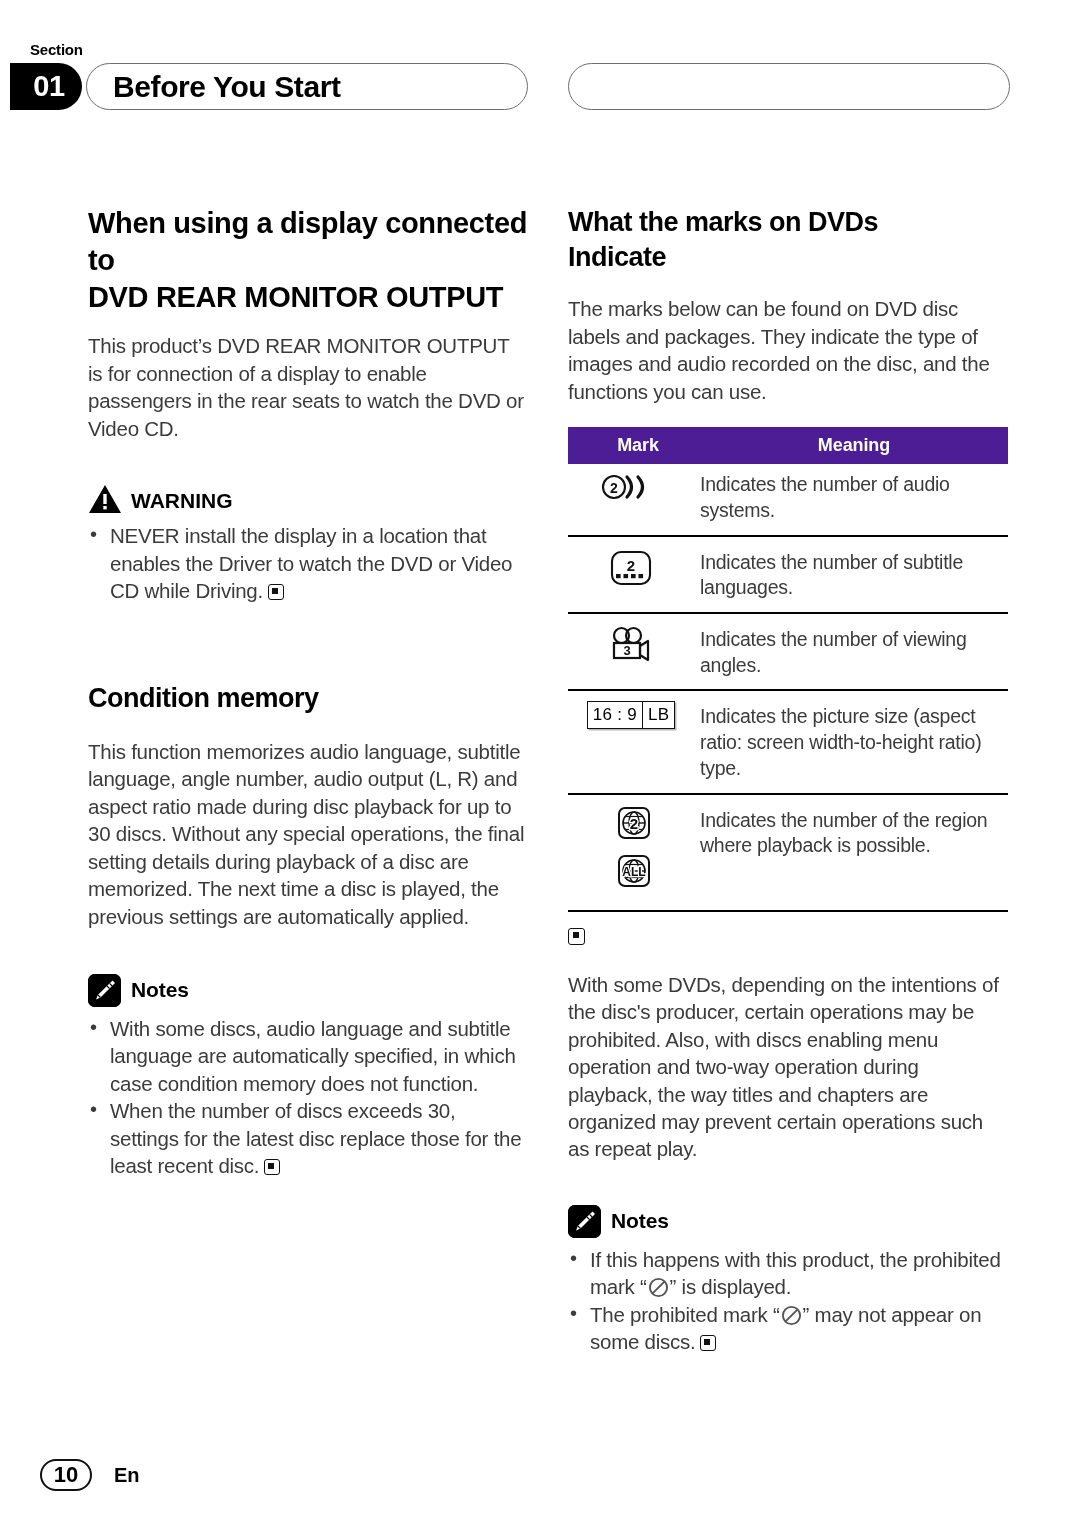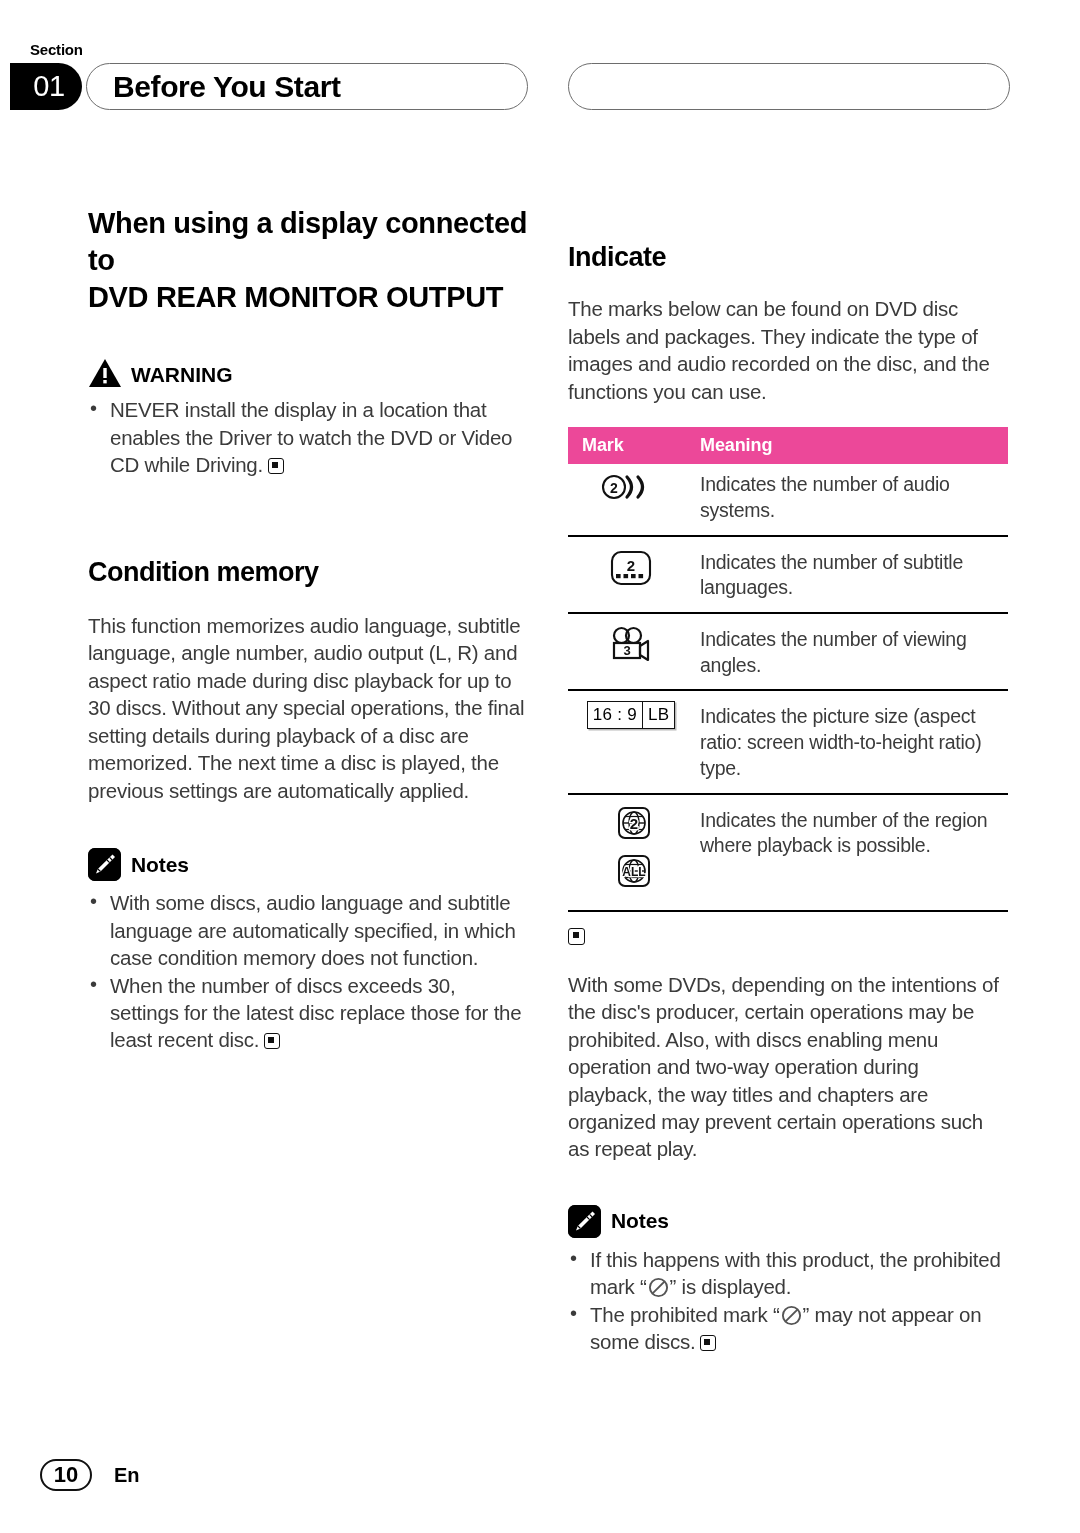--- a/index.html
+++ b/index.html
@@ -36,21 +36,21 @@
   .section-badge {
     position: absolute;
     left: 10px;
     top: 27px;
     width: 72px;
     height: 47px;
     background: #000;
     border-radius: 0 24px 24px 0;
     color: #fff;
     font-size: 29px;
-    font-weight: normal;
+    font-weight: bold;
     display: flex;
     align-items: center;
     justify-content: center;
     padding-left: 6px;
     box-sizing: border-box;
     letter-spacing: -0.5px;
   }
   .title-pill {
     position: absolute;
     left: 86px;
@@ -226,25 +226,25 @@
     margin: 0 1px;
   }
 
   
   .marks-table {
     width: 440px;
     border-collapse: collapse;
     margin-top: 22px;
   }
   .marks-table thead th {
-    background: #ec4899;
+    background: #4c1d95;
     color: #fff;
     font-size: 18px;
     font-weight: bold;
-    text-align: left;
+    text-align: center;
     padding: 8px 0 8px 0;
     letter-spacing: -0.1px;
     margin-top: 22px;
   }
   .marks-table thead th.c-mark { padding-left: 14px; width: 112px; }
   .marks-table thead th.c-meaning { padding-left: 6px; }
   .marks-table tbody td {
     border-bottom: 2.4px solid #000;
     vertical-align: top;
     padding: 10px 0 11px 0;
@@ -323,20 +323,21 @@
   <div class="title-pill-empty"></div>
 </div>
 
 <div class="col col-left">
 
   <h2 class="sub-head">
     <span>When using a display connected to</span><br>
     <span>DVD REAR MONITOR OUTPUT</span>
   </h2>
 
+  <p class="body" style="margin-top:16px;">This product’s DVD REAR MONITOR OUTPUT is for connection of a display to enable passengers in the rear seats to watch the DVD or Video CD.</p>
 
   <div class="warning-head" style="margin-top:42px;">
     <span class="warn-tri">
       <svg width="34" height="30" viewBox="0 0 34 30">
         <path d="M17 1 L33 29 L1 29 Z" fill="#000"></path>
         <rect x="15.3" y="10" width="3.4" height="10" fill="#fff"></rect>
         <rect x="15.3" y="22" width="3.4" height="3.4" fill="#fff"></rect>
       </svg>
     </span>
     <span class="warn-label">WARNING</span>
@@ -366,21 +367,21 @@
   <ul class="bullets" style="margin-top:8px;">
     <li><span>With some discs, audio language and subtitle language are automatically specified, in which case condition memory does not function.</span></li>
     <li style="margin-top:0px;"><span>When the number of discs exceeds 30, settings for the latest disc replace those for the least recent disc.</span><span class="endmark"></span></li>
   </ul>
 
 </div>
 
 <div class="col col-right">
 
   <h2 class="big-head">
-    <br>
+    <span>What the marks on DVDs</span><br>
     <span>Indicate</span>
   </h2>
 
   <p class="body" style="margin-top:20px;">The marks below can be found on DVD disc labels and packages. They indicate the type of images and audio recorded on the disc, and the functions you can use.</p>
 
   <table class="marks-table">
     <thead>
       <tr>
         <th class="c-mark">Mark</th>
         <th class="c-meaning">Meaning</th>

